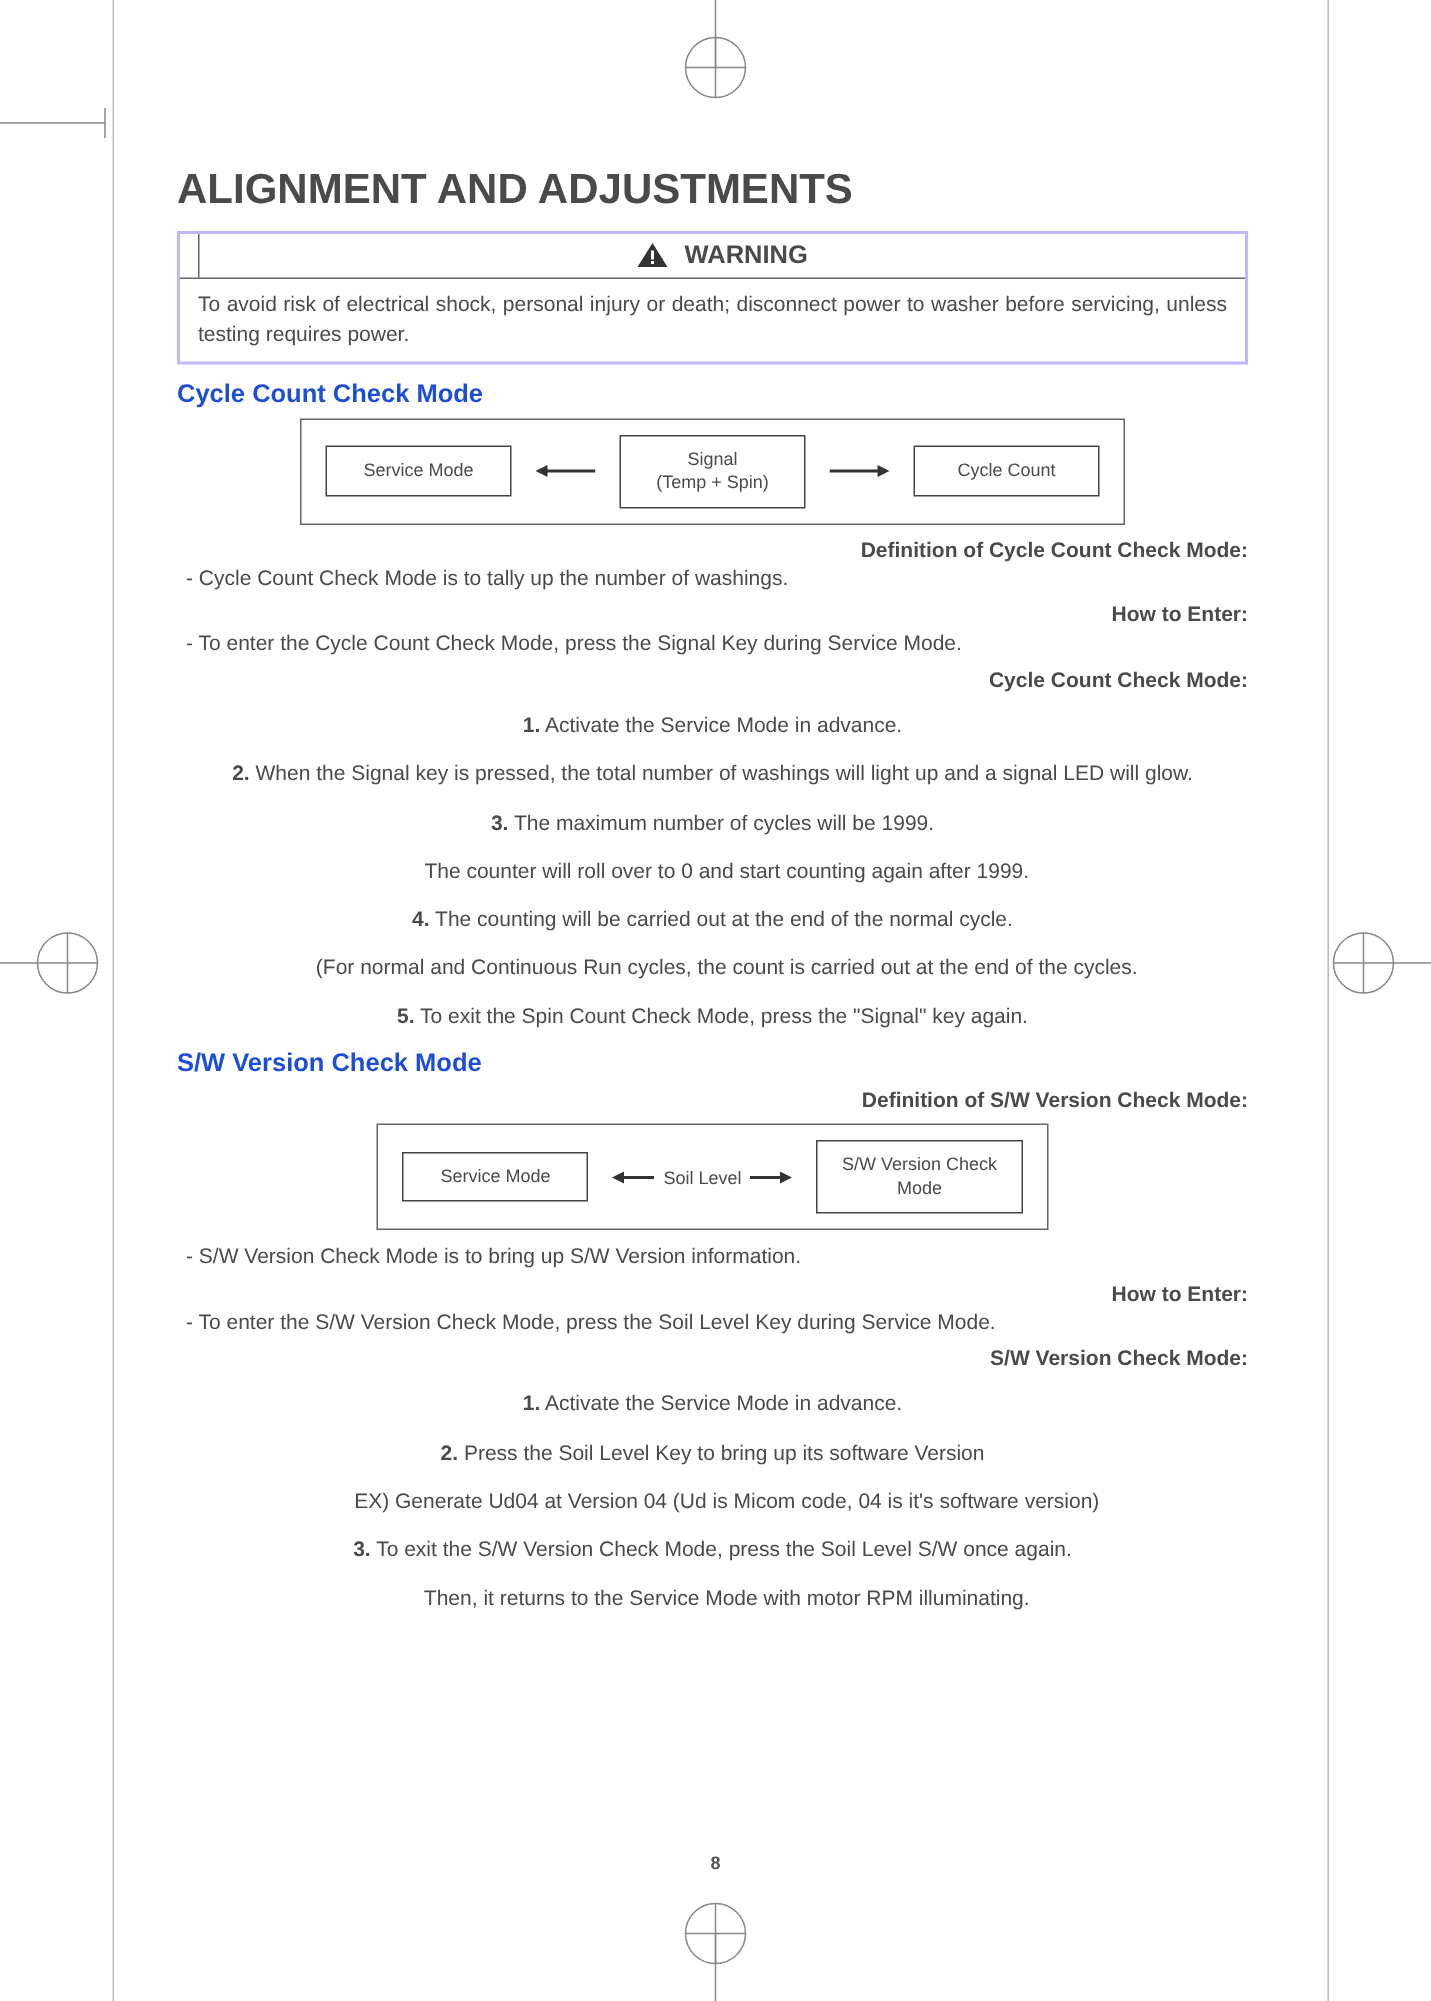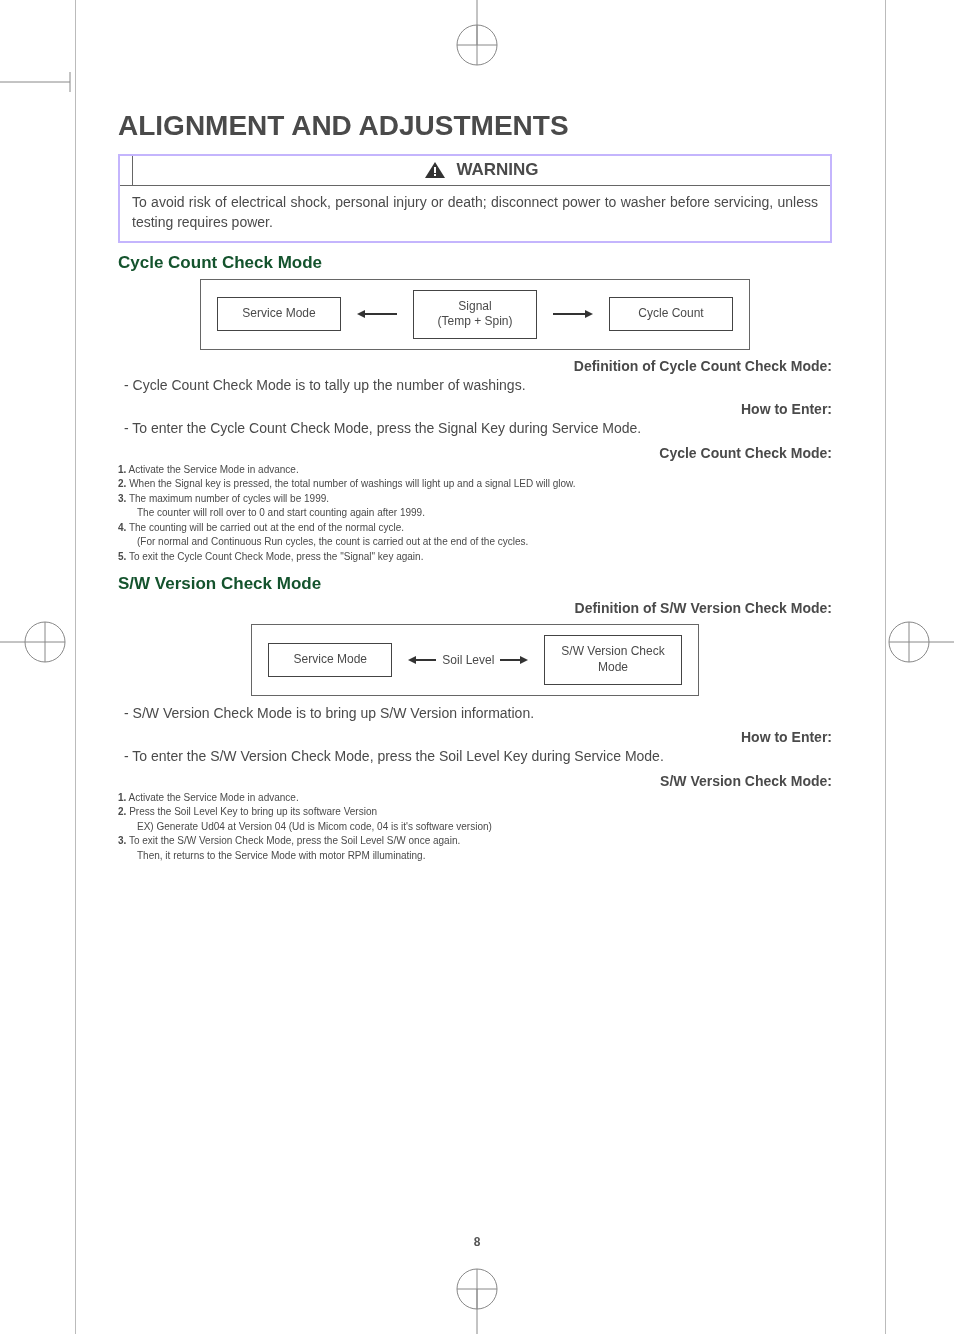--- a/index.html
+++ b/index.html
@@ -77,21 +77,21 @@
       padding: 6px 12px 8px 12px;
       font-size: 14px;
       line-height: 1.45;
       text-align: justify;
     }
     
     h2 {
       font-size: 17px;
       font-weight: bold;
       margin: 4px 0 6px 0;
-      color: #14532d;
+      color: #1d4ed8;
     }
     
     .flow-diagram {
       border: 1px solid #666;
       padding: 10px 16px;
       margin: 0 auto 8px auto;
       display: flex;
       align-items: center;
       gap: 16px;
       width: fit-content;
@@ -124,25 +124,26 @@
       padding-left: 20px;
       text-indent: -14px;
     }
     
     .num-list {
       list-style: none;
       padding: 0;
       margin: 2px 0;
     }
     .num-list li {
-      font-size: 10px;
+      font-size: 14px;
       line-height: 1.45;
       padding-left: 19px;
       text-indent: -19px;
-      margin: 0;
+      margin: 12px;
+      text-align: center;
     }
     .num-list .num {
       font-weight: bold;
     }
     .num-list .sub {
       padding-left: 19px;
       text-indent: 0;
     }
     
     .page-num {
@@ -236,21 +237,21 @@
   <div class="bullet-text">-   To enter the Cycle Count Check Mode, press the Signal Key during Service Mode.</div>
 
   <div class="section-label">Cycle Count Check Mode:</div>
   <ul class="num-list">
     <li><span class="num">1.</span> <span>Activate the Service Mode in advance.</span></li>
     <li><span class="num">2.</span> <span>When the Signal key is pressed, the total number of washings will light up and a signal LED will glow.</span></li>
     <li><span class="num">3.</span> <span>The maximum number of cycles will be 1999.</span></li>
     <li class="sub">The counter will roll over to 0 and start counting again after 1999.</li>
     <li><span class="num">4.</span> <span>The counting will be carried out at the end of the normal cycle.</span></li>
     <li class="sub">(For normal and Continuous Run cycles, the count is carried out at the end of the cycles.</li>
-    <li><span class="num">5.</span> <span>To exit the Cycle Count Check Mode, press the "Signal" key again.</span></li>
+    <li><span class="num">5.</span> <span>To exit the Spin Count Check Mode, press the "Signal" key again.</span></li>
   </ul>
 
   <h2 style="margin-top:10px">S/W Version Check Mode</h2>
 
   <div class="section-label">Definition of S/W Version Check Mode:</div>
 
   <div class="flow-diagram" style="margin-top:8px">
     <div class="flow-box">Service Mode</div>
     <div class="flow-connector">
       <svg width="28" height="10">

